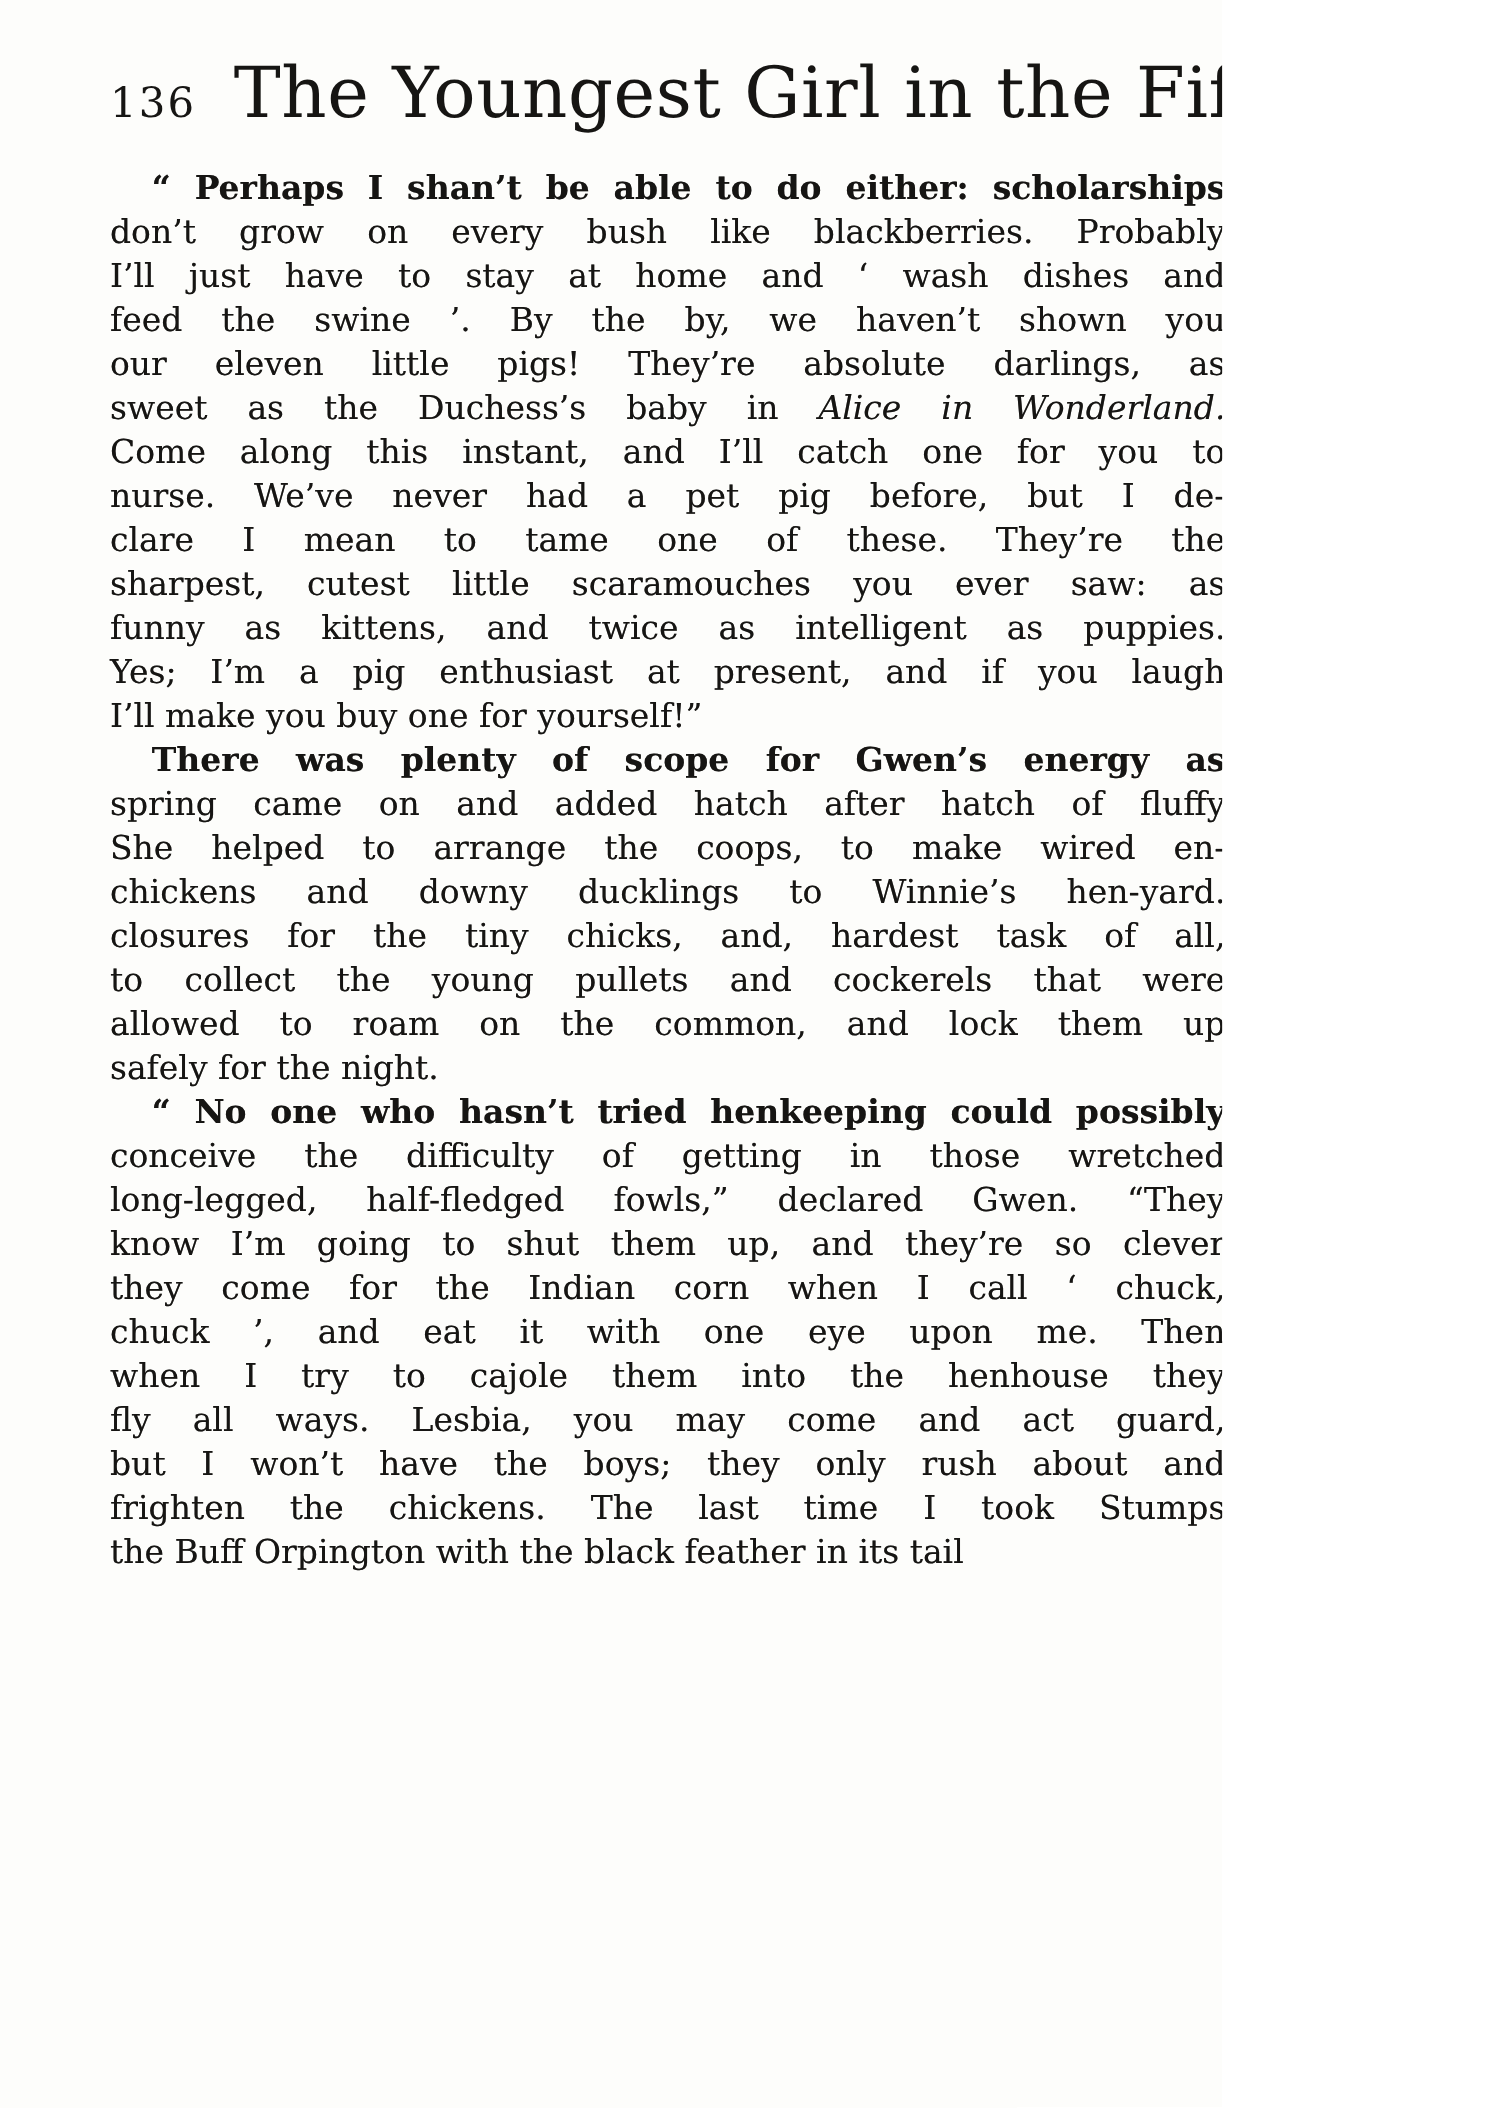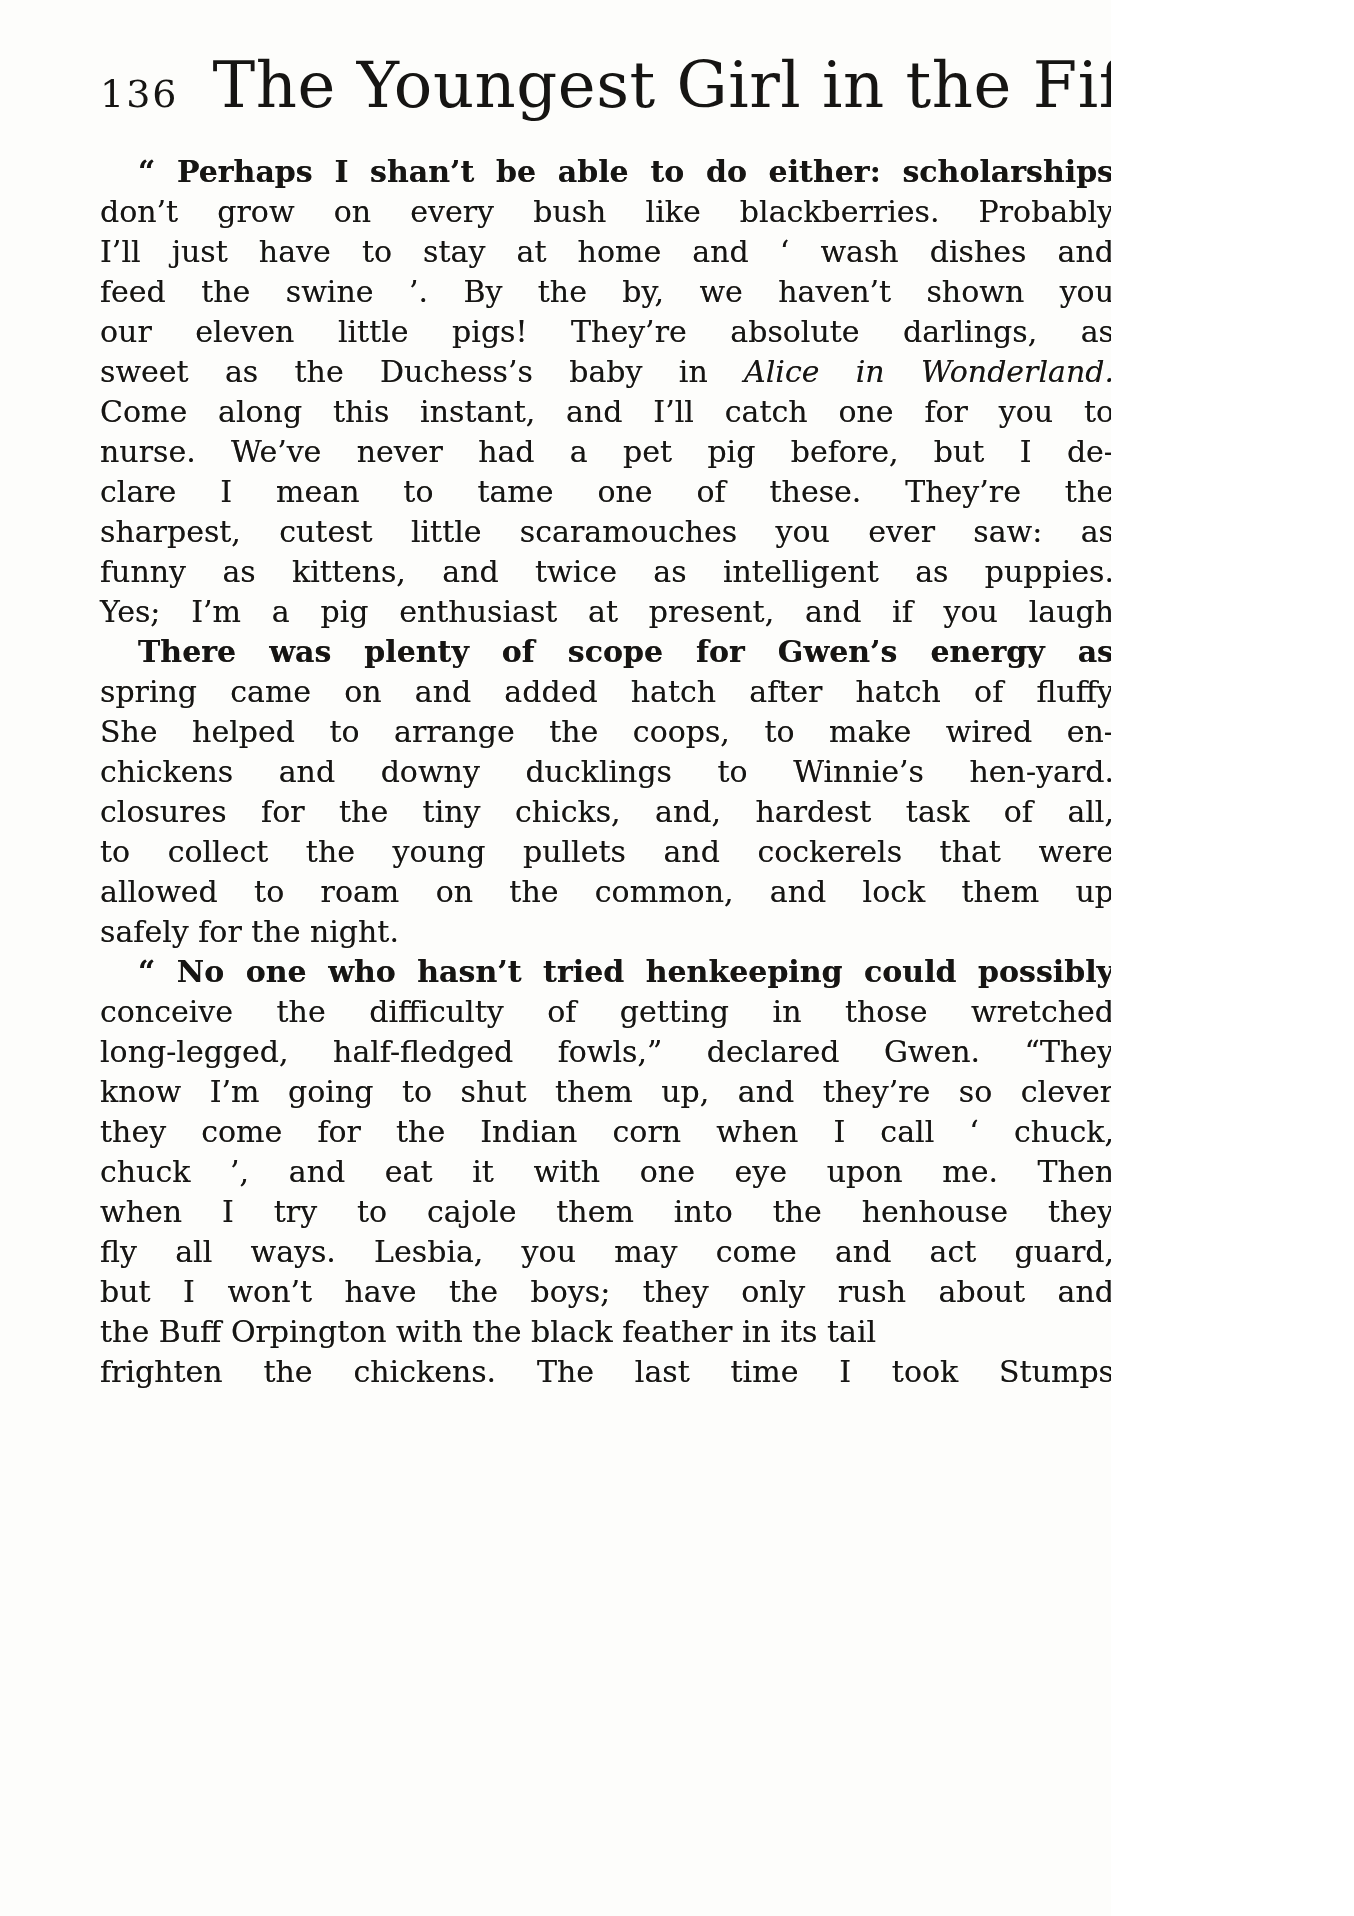--- a/index.html
+++ b/index.html
@@ -71,20 +71,21 @@
         <div class="line"><span>I’ll just have to stay at home and ‘ wash dishes and</span></div>
         <div class="line"><span>feed the swine ’.  By the by, we haven’t shown you</span></div>
         <div class="line"><span>our eleven little pigs!  They’re absolute darlings, as</span></div>
         <div class="line"><span>sweet as the Duchess’s baby in </span><i>Alice in Wonderland.</i></div>
         <div class="line"><span>Come along this instant, and I’ll catch one for you to</span></div>
         <div class="line"><span>nurse.  We’ve never had a pet pig before, but I de-</span></div>
         <div class="line"><span>clare I mean to tame one of these.  They’re the</span></div>
         <div class="line"><span>sharpest, cutest little scaramouches you ever saw: as</span></div>
         <div class="line"><span>funny as kittens, and twice as intelligent as puppies.</span></div>
         <div class="line"><span>Yes; I’m a pig enthusiast at present, and if you laugh</span></div>
+        <div class="line last"><span>I’ll make you buy one for yourself!”</span></div>
       </div>
       <div class="para">
         <div class="line first"><span>There was plenty of scope for Gwen’s energy as</span></div>
         <div class="line"><span>spring came on and added hatch after hatch of fluffy</span></div>
         <div class="line"><span>She helped to arrange the coops, to make wired en-</span></div>
         <div class="line"><span>chickens and downy ducklings to Winnie’s hen-yard.</span></div>
         <div class="line"><span>closures for the tiny chicks, and, hardest task of all,</span></div>
         <div class="line"><span>to collect the young pullets and cockerels that were</span></div>
         <div class="line"><span>allowed to roam on the common, and lock them up</span></div>
         <div class="line last"><span>safely for the night.</span></div>
@@ -92,17 +93,17 @@
       <div class="para">
         <div class="line first"><span>“ No one who hasn’t tried henkeeping could possibly</span></div>
         <div class="line"><span>conceive the difficulty of getting in those wretched</span></div>
         <div class="line"><span>long-legged, half-fledged fowls,” declared Gwen.  “They</span></div>
         <div class="line"><span>know I’m going to shut them up, and they’re so clever</span></div>
         <div class="line"><span>they come for the Indian corn when I call ‘ chuck,</span></div>
         <div class="line"><span>chuck ’, and eat it with one eye upon me.  Then</span></div>
         <div class="line"><span>when I try to cajole them into the henhouse they</span></div>
         <div class="line"><span>fly all ways.  Lesbia, you may come and act guard,</span></div>
         <div class="line"><span>but I won’t have the boys; they only rush about and</span></div>
+        <div class="line"><span>frighten the chickens.  The last time I took Stumps</span></div>
         <div class="line last"><span>the Buff Orpington with the black feather in its tail</span></div>
-        <div class="line"><span>frighten the chickens.  The last time I took Stumps</span></div>
       </div>
     </div>
 </div>
 
 </body></html>

